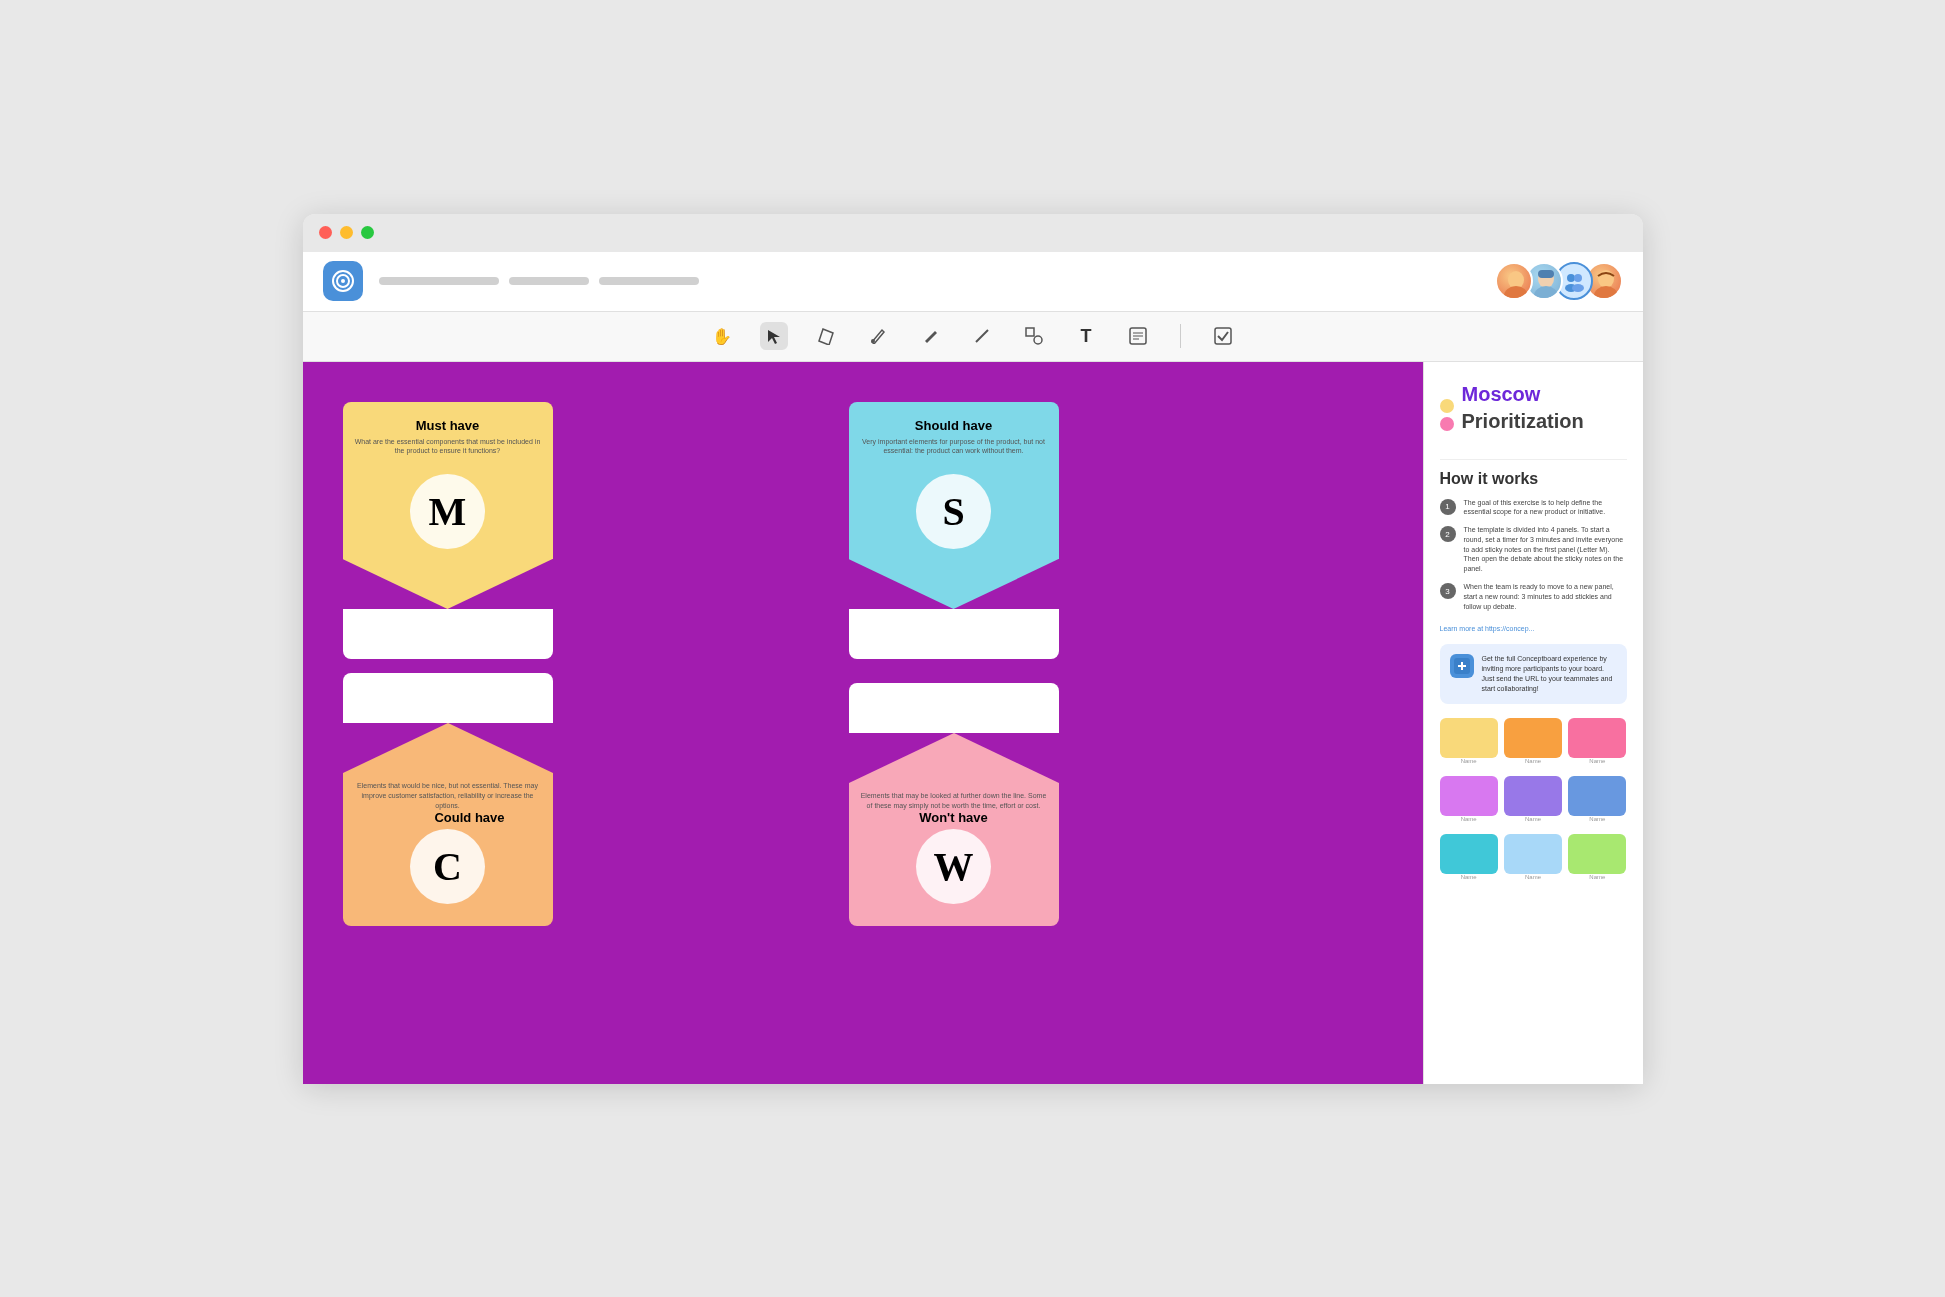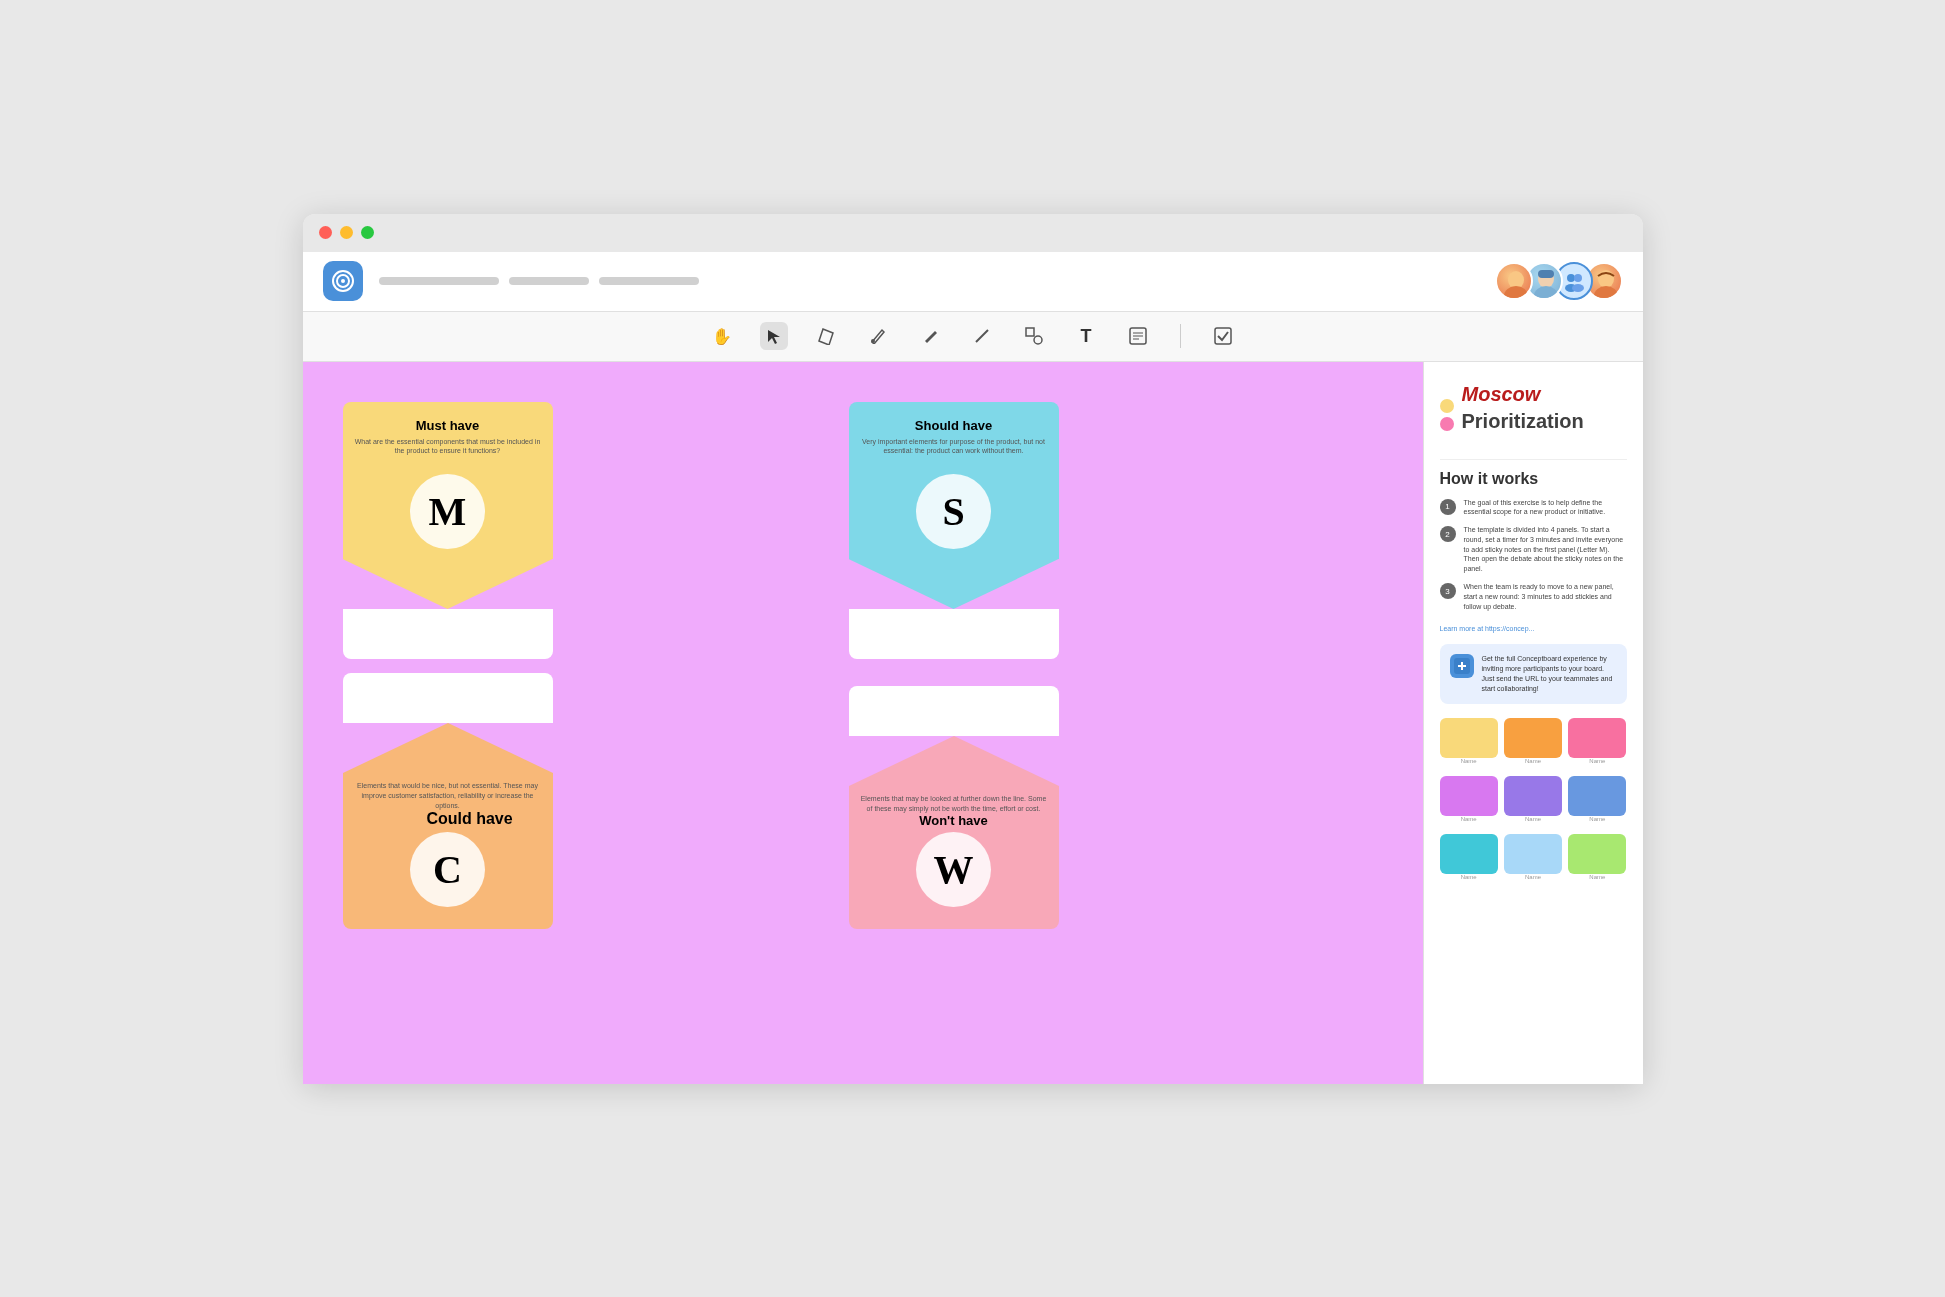--- a/index.html
+++ b/index.html
@@ -17,28 +17,28 @@
     .header-left { display: flex; align-items: center; gap: 16px; }
     .logo-icon { width: 40px; height: 40px; background: #4a90d9; border-radius: 10px; display: flex; align-items: center; justify-content: center; color: white; font-size: 22px; }
     .header-right { display: flex; align-items: center; gap: 8px; }
 
     .toolbar { background: #f8f8f8; height: 50px; display: flex; align-items: center; justify-content: center; gap: 24px; border-bottom: 1px solid #e0e0e0; }
     .tool-icon { width: 28px; height: 28px; display: flex; align-items: center; justify-content: center; font-size: 16px; color: #555; cursor: pointer; border-radius: 6px; }
     .tool-icon.active { background: #e0e0e0; }
 
     .main-content { display: flex; height: calc(870px - 38px - 60px - 50px); }
 
-    .canvas-area { flex: 1; background: #f0abfc; padding: 30px 20px; overflow: hidden; position: relative; }
+    .canvas-area { flex: 1; background: #a21caf; padding: 30px 20px; overflow: hidden; position: relative; }
 
     
     .letter-circle { width: 75px; height: 75px; border-radius: 50%; background: rgba(255,255,255,0.85); display: flex; align-items: center; justify-content: center; font-size: 40px; font-weight: 900; font-family: 'Georgia', serif; margin: 10px auto; }
 
     
     .sidebar { width: 220px; background: white; border-left: 1px solid #e0e0e0; padding: 20px 16px; overflow-y: auto; }
-    .sidebar-title { font-size: 20px; font-weight: 900; color: #b91c1c; line-height: 1.2; margin-bottom: 4px; font-style: italic; }
+    .sidebar-title { font-size: 20px; font-weight: 900; color: #6d28d9; line-height: 1.2; margin-bottom: 4px; }
     .sidebar-subtitle { font-size: 20px; font-weight: 900; color: #404040; margin-bottom: 16px; }
     .dot { width: 14px; height: 14px; border-radius: 50%; }
     .dot-yellow { background: #f9d97a; }
     .dot-pink { background: #f87ab0; }
 
     .how-it-works { font-size: 16px; font-weight: 700; color: #333; margin-bottom: 10px; }
     .steps { display: flex; flex-direction: column; gap: 8px; margin-bottom: 14px; }
     .step { display: flex; gap: 8px; align-items: flex-start; }
     .step-num { width: 16px; height: 16px; border-radius: 50%; background: #666; color: white; font-size: 8px; display: flex; align-items: center; justify-content: center; flex-shrink: 0; margin-top: 1px; }
     .step-text { font-size: 7px; color: #444; line-height: 1.4; }
@@ -208,21 +208,21 @@
           </div>
           <div class="mc-point" style="background:#7fd8e8;"></div>
           <div class="mc-content" style="min-height:50px;"></div>
         </div>
 
         <div class="mc" style="display:flex; flex-direction:column; justify-content:flex-end;">
           <div class="mc-content" style="min-height:50px; border-radius:8px 8px 0 0;"></div>
           <div class="mc-point" style="background:#f8b878; transform: rotate(180deg);"></div>
           <div class="mc-header" style="background:#f8b878; border-radius:0 0 8px 8px; flex-direction:column-reverse; padding-bottom:14px; padding-top:8px;">
             <div class="letter-circle" style="margin:0 auto 8px;">C</div>
-            <div style="font-size:16px; font-weight:800; margin-bottom:4px; text-align:right;margin-left:44px;">Could have</div>
+            <div style="font-size:13px; font-weight:800; margin-bottom:4px; text-align:right;margin-left:44px;">Could have</div>
             <div style="font-size:7px; color:#555; text-align:center; line-height:1.4; padding:0 10px;">Elements that would be nice, but not essential. These may improve customer satisfaction, reliability or increase the options.</div>
           </div>
         </div>
 
         <div></div>
 
         <div class="mc" style="display:flex; flex-direction:column; justify-content:flex-end;">
           <div class="mc-content" style="min-height:50px; border-radius:8px 8px 0 0;"></div>
           <div class="mc-point" style="background:#f8a8b8; transform: rotate(180deg);"></div>
           <div class="mc-header" style="background:#f8a8b8; border-radius:0 0 8px 8px; flex-direction:column-reverse; padding-bottom:14px; padding-top:8px;">

